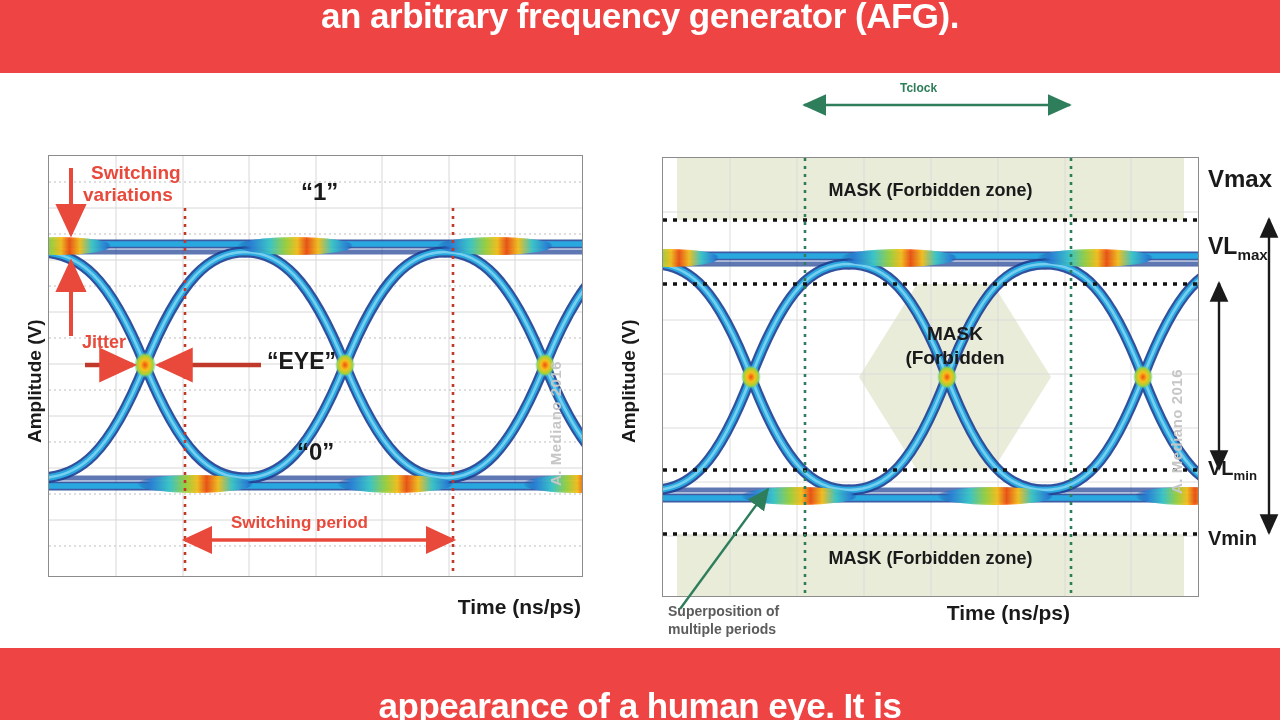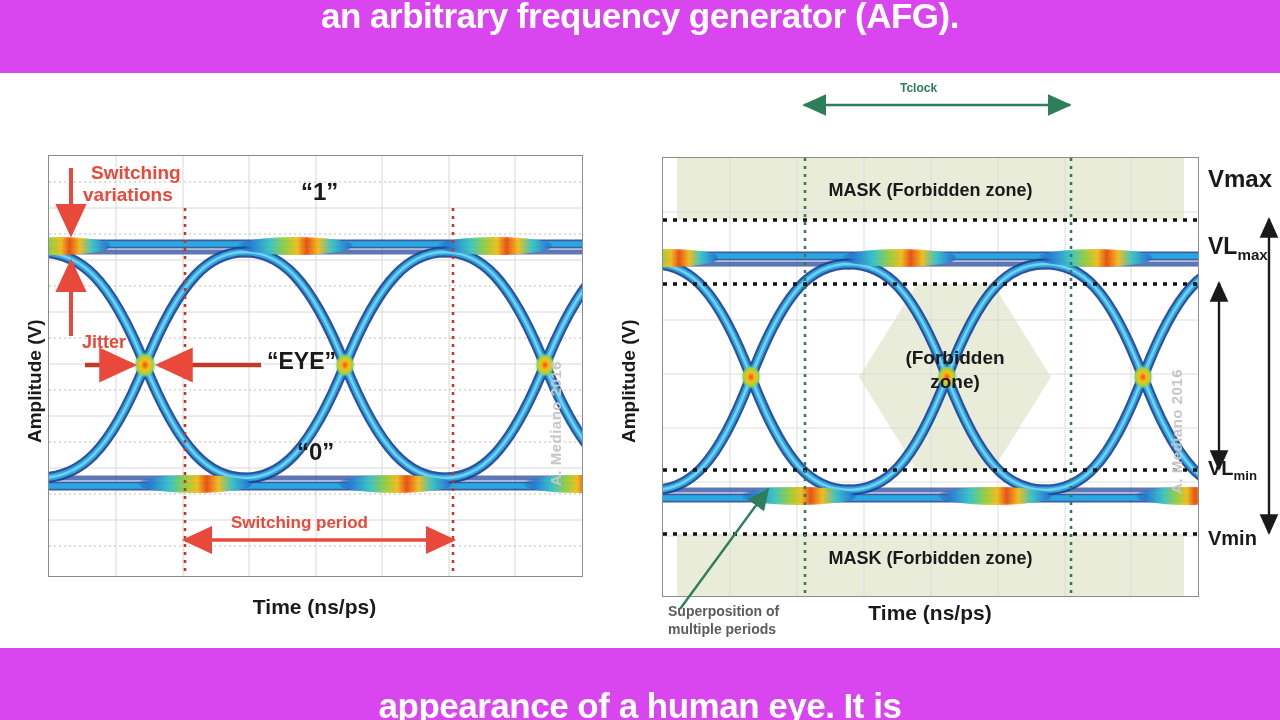--- a/index.html
+++ b/index.html
@@ -1,20 +1,20 @@
 <!DOCTYPE html>
 <html><head>
 <meta charset="utf-8">
 <style>
   html,body{margin:0;padding:0;}
   body{
     width:1280px;height:720px;overflow:hidden;background:#000;
     font-family:"Liberation Sans", sans-serif;
   }
-  #stage{position:relative;width:1280px;height:720px;background:#d946ef;}
+  #stage{position:relative;width:1280px;height:720px;background:#ef4444;}
 
   
   .caption{
     position:absolute;left:0;width:1280px;
     color:#fff;text-align:center;font-weight:bold;
     letter-spacing:-0.5px;white-space:nowrap;
   }
   #caption-top{top:-14px;height:60px;font-size:35px;line-height:60px;}
   #caption-bottom{top:684px;height:60px;font-size:35px;line-height:44px;}
 
@@ -26,21 +26,21 @@
 
   
   .panel{position:absolute;}
 
   .axis-y{
     position:absolute;font-weight:bold;font-size:19px;color:#1a1a1a;
     transform:rotate(-90deg);transform-origin:left top;white-space:nowrap;
   }
   .axis-x{
     position:absolute;font-weight:bold;font-size:21px;color:#1a1a1a;
-    text-align:center;white-space:nowrap;
+    text-align:right;white-space:nowrap;
   }
 
   .plotbox{
     position:absolute;background:#ffffff;
     border:1.5px solid #8c8c8c;overflow:hidden;
   }
   .gridlayer{position:absolute;left:0;top:0;width:100%;height:100%;}
 
   .watermark{
     position:absolute;color:#c6c6c6;font-size:15px;font-weight:bold;
@@ -350,22 +350,22 @@
           <g stroke="#2e7d5b" stroke-width="2.6" stroke-dasharray="3 5">
             <line x1="142" y1="0" x2="142" y2="438"></line>
             <line x1="408" y1="0" x2="408" y2="438"></line>
           </g>
         </svg>
 
         <div class="watermark" style="left:505px;top:336px;">A. Mediano 2016</div>
 
         <div class="mask-text" style="left:0px;top:22px;width:535px;font-size:18px;">MASK (Forbidden zone)</div>
 
+        <div class="mask-text" style="left:196px;top:165px;width:192px;font-size:19px;">MASK</div>
         <div class="mask-text" style="left:196px;top:189px;width:192px;font-size:19px;">(Forbidden</div>
-        <div class="mask-text" style="left:196px;top:213px;width:192px;font-size:19px;">zone)</div>
 
         <div class="mask-text" style="left:0px;top:390px;width:535px;font-size:18px;">MASK (Forbidden zone)</div>
       </div>
 
       <svg style="position:absolute;left:597px;top:84px;width:83px;height:438px;" viewBox="0 0 83 438">
         <defs>
           <marker id="ar-blk" markerWidth="9" markerHeight="9" refX="7.8" refY="4.5" orient="auto">
             <path d="M0,0.6 L8.6,4.5 L0,8.4 Z" fill="#1a1a1a"></path>
           </marker>
           <marker id="ar-blk-s" markerWidth="9" markerHeight="9" refX="7.8" refY="4.5" orient="auto-start-reverse">

